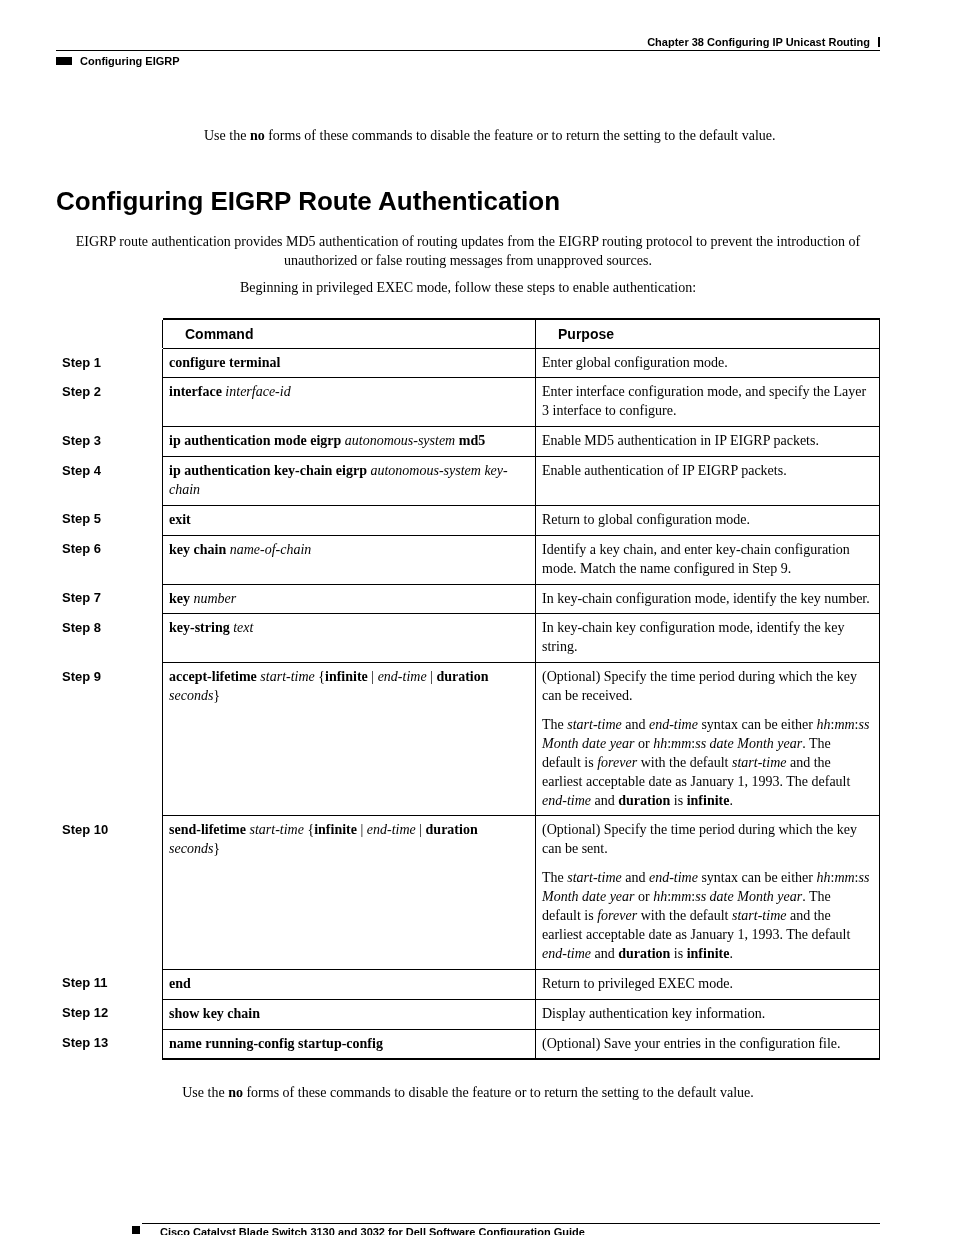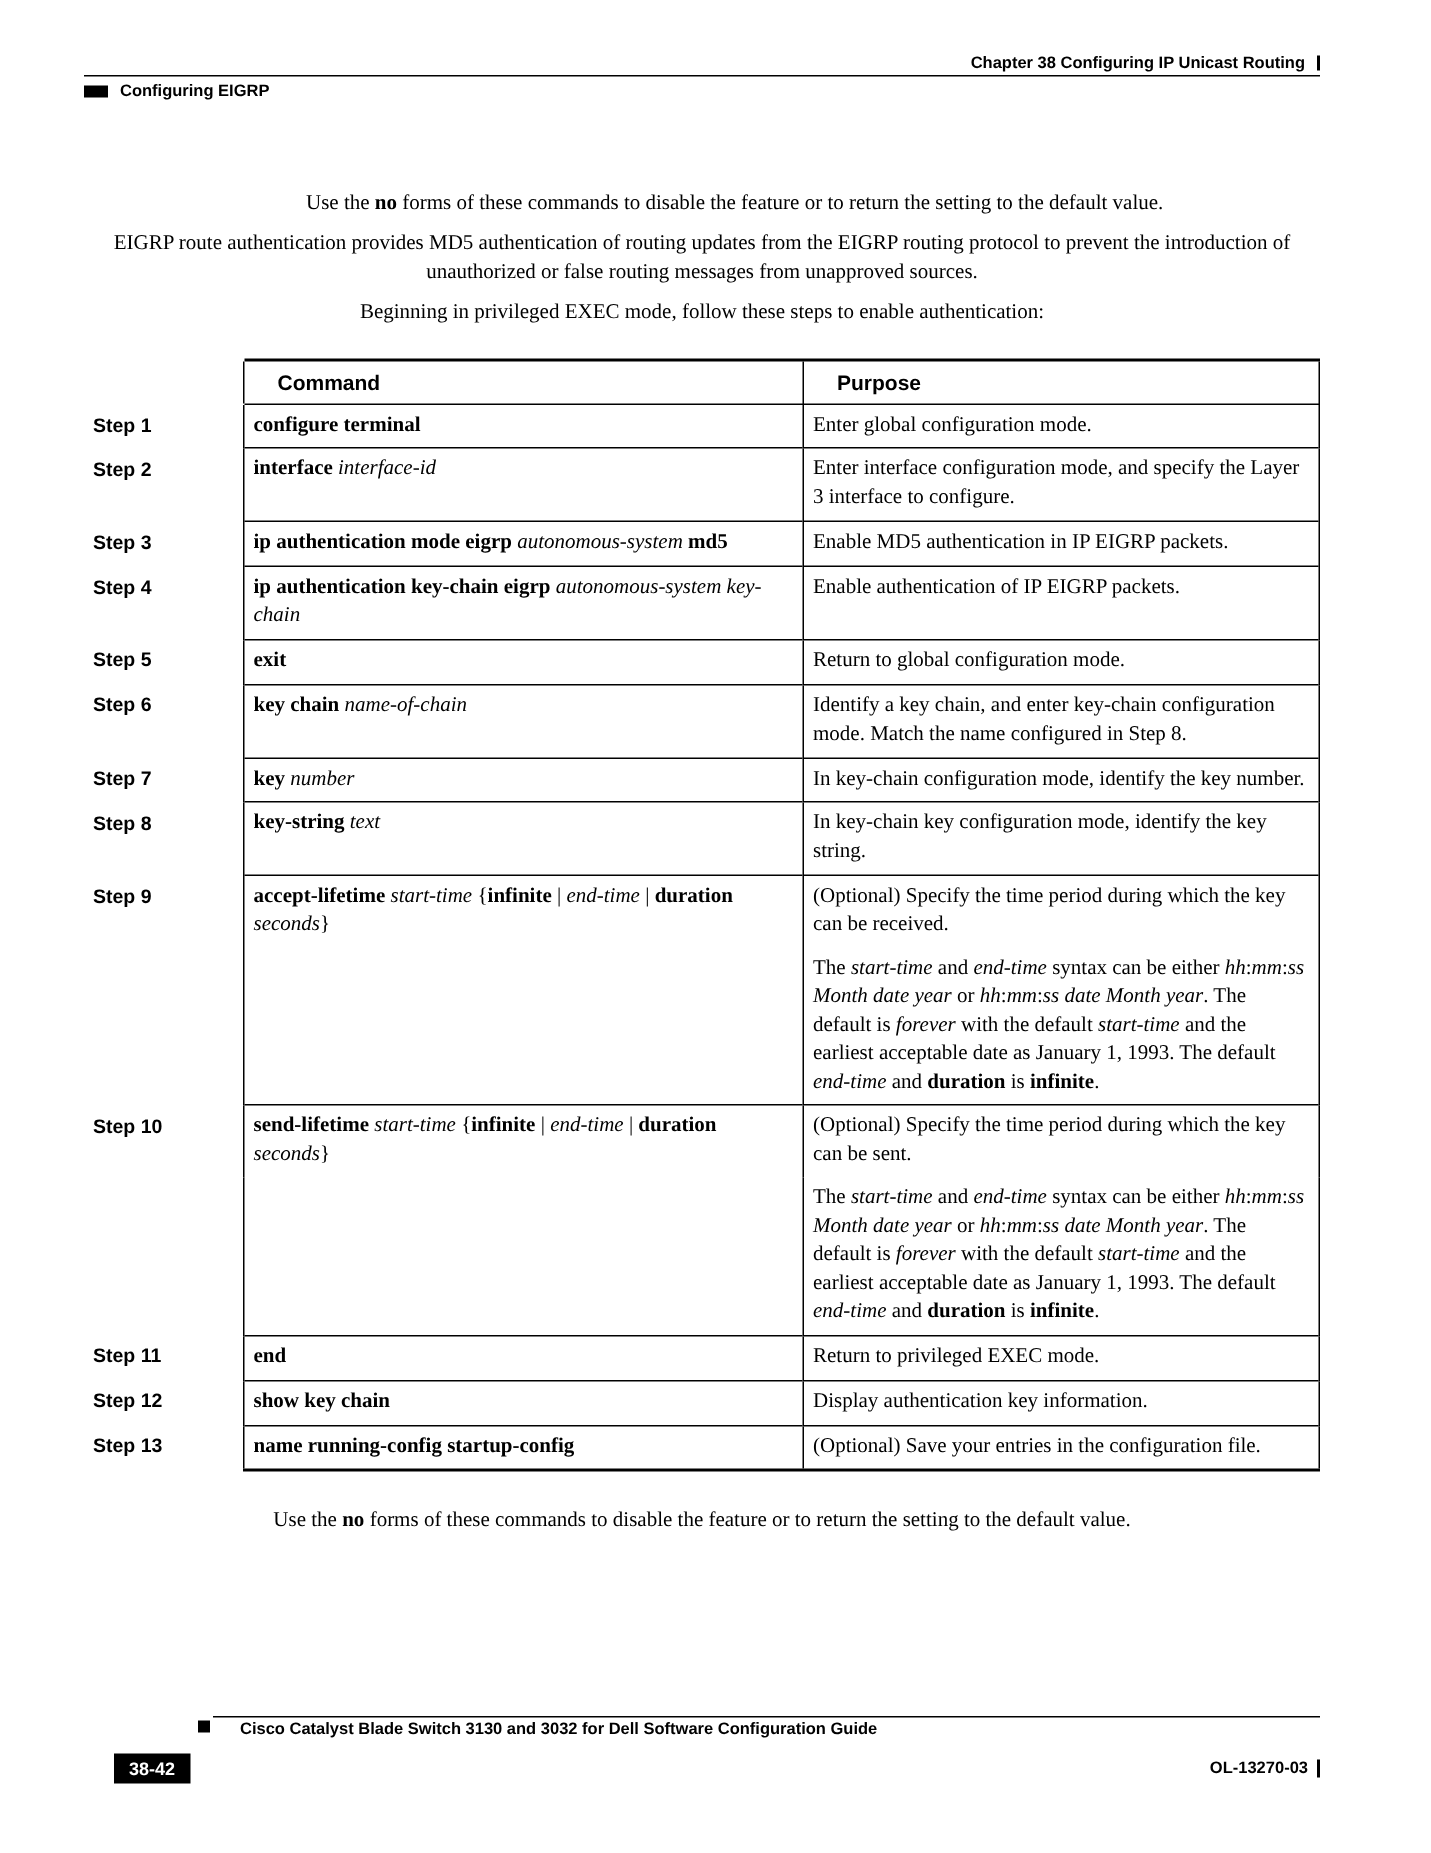--- a/index.html
+++ b/index.html
@@ -198,20 +198,21 @@
   <div class="rh-rule"></div>
   <div class="rh-left-box" style="margin-top:4px;">
     <span class="rh-bar"></span>
     <span style="font-family:Arial;font-size:11px;font-weight:bold;">Configuring EIGRP</span>
   </div>
 
   <div class="intro body-indent">
     <span>Use the </span><b>no</b><span> forms of these commands to disable the feature or to return the setting to the default value.</span>
   </div>
 
+  <h1 class="section">Configuring EIGRP Route Authentication</h1>
 
   <div class="para body-indent">EIGRP route authentication provides MD5 authentication of routing updates from the EIGRP routing protocol to prevent the introduction of unauthorized or false routing messages from unapproved sources.</div>
   <div class="para body-indent">Beginning in privileged EXEC mode, follow these steps to enable authentication:</div>
 
   <table class="steps">
     <thead>
       <tr>
         <th class="step-col" style="border:none;border-top:2px solid transparent;border-bottom:1px solid transparent;"></th>
         <th class="cmd-col">Command</th>
         <th class="purp-col">Purpose</th>
@@ -239,21 +240,21 @@
           <td class="purp-col">Enable authentication of IP EIGRP packets.</td>
         </tr>
         <tr>
           <td class="step-col">Step 5</td>
           <td class="cmd-col"><span class="b">exit</span></td>
           <td class="purp-col">Return to global configuration mode.</td>
         </tr>
         <tr>
           <td class="step-col">Step 6</td>
           <td class="cmd-col"><span class="b">key chain</span> <span class="i">name-of-chain</span></td>
-          <td class="purp-col">Identify a key chain, and enter key-chain configuration mode. Match the name configured in Step 8.</td>
+          <td class="purp-col">Identify a key chain, and enter key-chain configuration mode. Match the name configured in Step 9.</td>
         </tr>
         <tr>
           <td class="step-col">Step 7</td>
           <td class="cmd-col"><span class="b">key</span> <span class="i">number</span></td>
           <td class="purp-col">In key-chain configuration mode, identify the key number.</td>
         </tr>
         <tr>
           <td class="step-col">Step 8</td>
           <td class="cmd-col"><span class="b">key-string</span> <span class="i">text</span></td>
           <td class="purp-col">In key-chain key configuration mode, identify the key string.</td>

